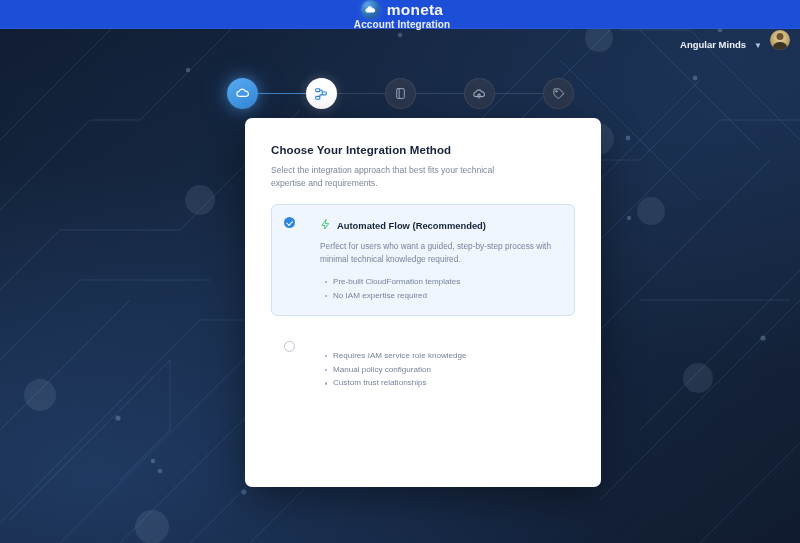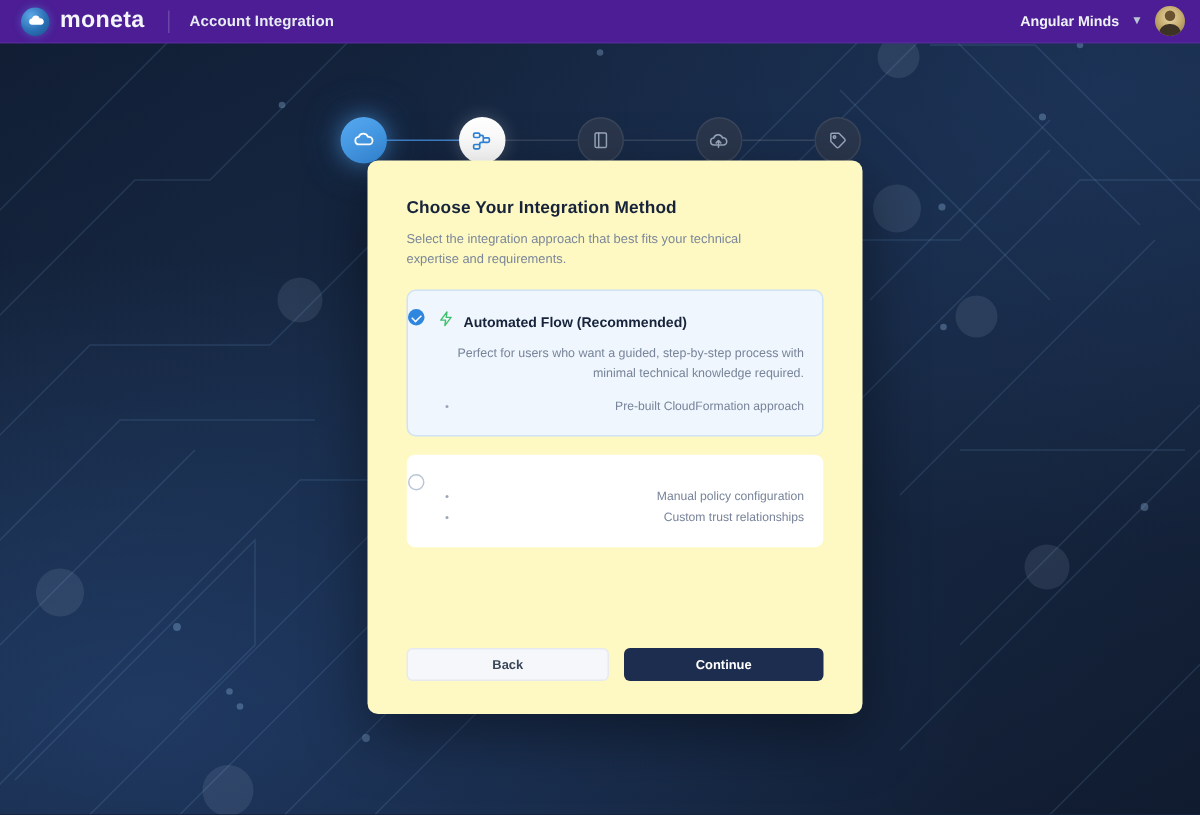--- a/index.html
+++ b/index.html
@@ -21,43 +21,44 @@
       radial-gradient(900px 500px at 12% 88%, rgba(40,74,128,.55) 0%, rgba(20,35,60,0) 62%),
       radial-gradient(800px 520px at 92% 10%, rgba(36,66,115,.45) 0%, rgba(20,35,60,0) 60%),
       radial-gradient(700px 600px at 50% 50%, rgba(23,42,72,.6) 0%, rgba(16,28,48,0) 70%),
       linear-gradient(160deg, #101d33 0%, #16273f 45%, #101b2f 100%);
   }
   #bg svg { position: absolute; inset: 0; width: 800px; height: 543px; }
 
   
   #header {
     position: absolute; top: 0; left: 0; right: 0; height: 29px;
-    background: #4c1d95;
+    background: #1d4ed8;
     display: flex; align-items: center;
     padding: 0 10px 0 14px;
     z-index: 5;
     border-bottom: 1px solid rgba(255,255,255,.05);
+    flex-direction: column;
   }
   .brand { display: flex; align-items: center; gap: 7px; }
   .logo-badge {
     width: 19px; height: 19px; border-radius: 50%;
     background: radial-gradient(circle at 35% 30%, #5ea8e8 0%, #2a6fb5 55%, #1b4f88 100%);
     display: flex; align-items: center; justify-content: center;
     box-shadow: 0 0 6px rgba(80,150,220,.45);
     flex: none;
   }
   .brand-name {
     color: #f2f5fa; font-size: 15.5px; font-weight: 700; letter-spacing: .2px;
   }
   .hdr-div {
     width: 1px; height: 15px; background: rgba(255,255,255,.18);
     margin: 0 13px 0 16px;
   }
   .hdr-sub { color: #e8edf4; font-size: 10px; font-weight: 700; letter-spacing: .1px; }
-  .hdr-right { margin-left: auto; display: flex; align-items: center; gap: 8px; }
+  .hdr-right { margin-left: auto; display: flex; align-items: flex-end; gap: 8px; }
   .org-name { color: #eef2f8; font-size: 9.5px; font-weight: 700; }
   .chev { color: #b9c4d4; font-size: 8px; line-height: 1; }
   .avatar {
     width: 20px; height: 20px; border-radius: 50%;
     background: radial-gradient(circle at 50% 38%, #e8d9a8 0%, #c9ae72 45%, #8a7540 100%);
     overflow: hidden; position: relative; flex: none;
   }
   .avatar .head {
     position: absolute; left: 50%; top: 17%; transform: translateX(-50%);
     width: 7px; height: 7px; border-radius: 50%; background: #6a5230;
@@ -84,41 +85,41 @@
   }
   .step.done { background: #ffffff; box-shadow: 0 0 12px rgba(255,255,255,.22); }
   .step.todo { background: #2a364c; border: 1px solid rgba(255,255,255,.08); }
   .step svg { display: block; }
   .connector { width: 48px; height: 1.5px; flex: none; }
   .connector.lit { background: #3f7fc4; }
   .connector.dim { background: rgba(255,255,255,.13); }
 
   
   #card {
-    position: absolute; left: 245px; top: 107px;
-    width: 330px; height: 369px;
-    background: #fef9c3;
+    position: absolute; left: 245px; top: 118px;
+    width: 356px; height: 369px;
+    background: #ffffff;
     border-radius: 7px;
     box-shadow: 0 14px 42px rgba(0,0,0,.42);
     padding: 26px 26px 0 26px;
     z-index: 4;
   }
   .card-title {
     font-size: 11.5px; font-weight: 700; color: #16233a; letter-spacing: .1px;
   }
   .card-sub {
     margin-top: 8px; font-size: 8.6px; line-height: 1.52; color: #7b8799;
     max-width: 258px;
   }
 
   .option {
     margin-top: 14px;
     border-radius: 6px;
-    padding: 11px 12px 12px 0;
-    display: flex; gap: 9px; text-align: right;
+    padding: 11px 12px 12px 12px;
+    display: flex; gap: 25px;
   }
   .option.selected {
     background: #eff6fd;
     border: 1px solid #cfe2f6;
   }
   .option.unselected {
     background: #ffffff;
     border: 1px solid transparent;
     margin-top: 12px;
   }
@@ -306,32 +307,30 @@
       <div class="opt-head">
         <span>
           <svg width="11" height="11" viewBox="0 0 24 24" fill="none" stroke="#3dc06c" stroke-width="2" stroke-linecap="round" stroke-linejoin="round">
             <path d="M13 2 4 14h7l-1 8 9-12h-7l1-8z"></path>
           </svg>
         </span>
         <span class="opt-title">Automated Flow (Recommended)</span>
       </div>
       <div class="opt-desc">Perfect for users who want a guided, step-by-step process with minimal technical knowledge required.</div>
       <ul class="opt-list">
-        <li>Pre-built CloudFormation approach</li>
+        <li>Pre-built CloudFormation templates</li>
+        <li>No IAM expertise required</li>
       </ul>
     </div>
   </div>
 
   <div class="option unselected">
     <span class="radio off"></span>
     <div class="opt-body">
       <ul class="opt-list">
+        <li>Requires IAM service role knowledge</li>
         <li>Manual policy configuration</li>
         <li>Custom trust relationships</li>
       </ul>
     </div>
   </div>
 
-  <div id="footer">
-    <button class="btn btn-back">Back</button>
-    <button class="btn btn-continue">Continue</button>
-  </div>
 </div>
 
 </body></html>

